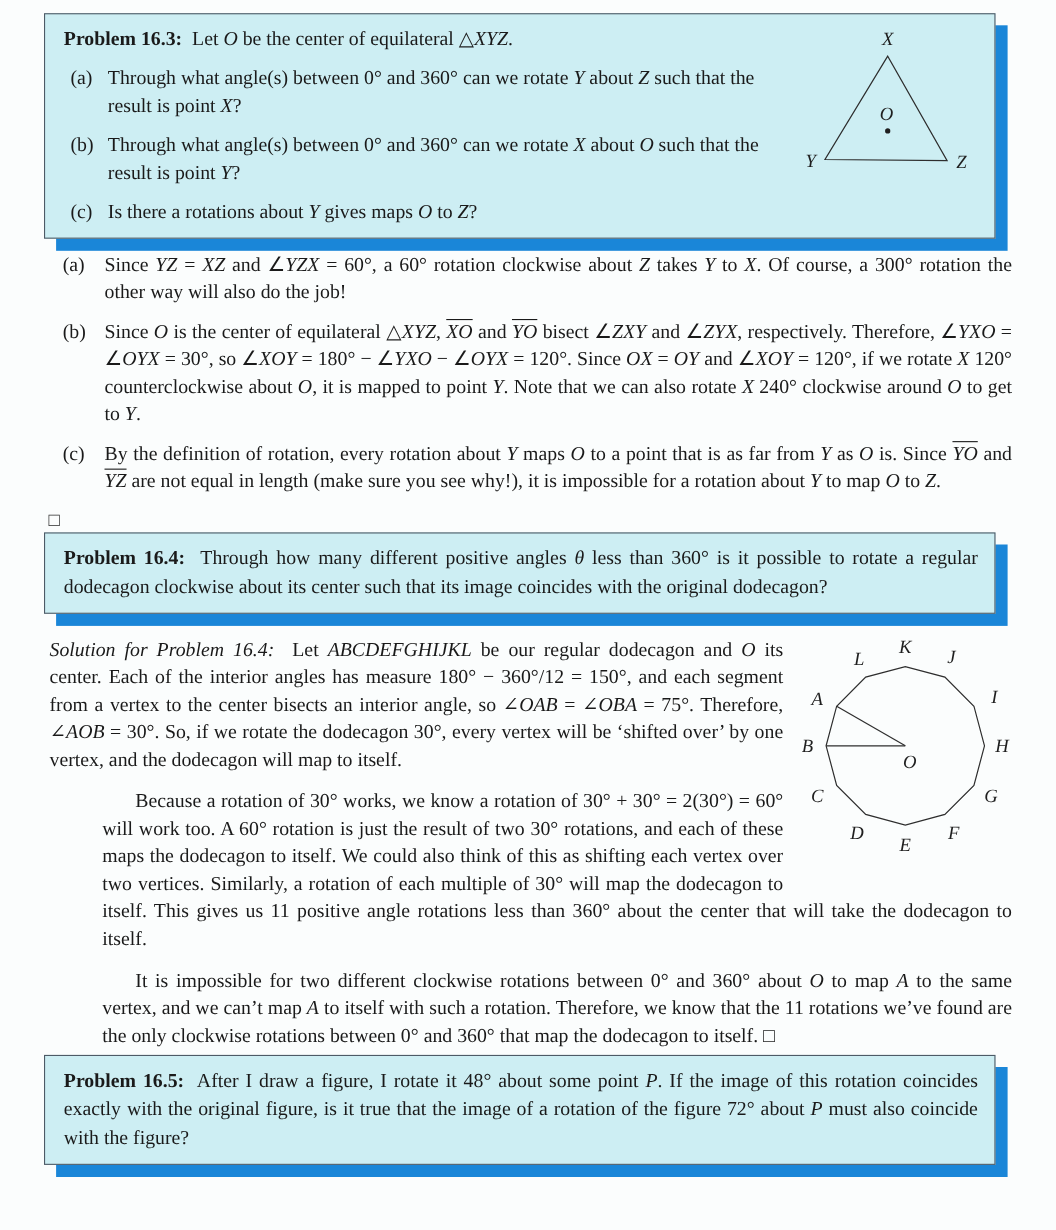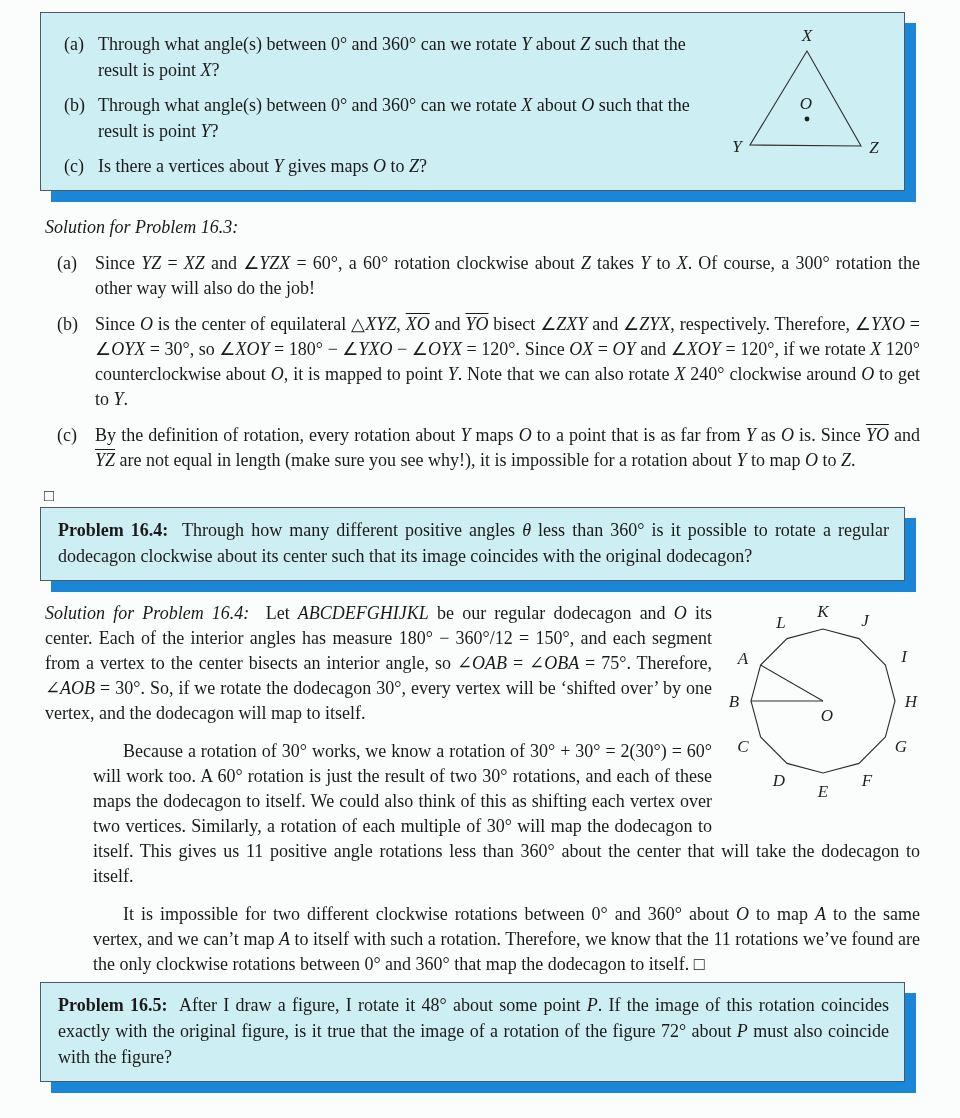--- a/index.html
+++ b/index.html
@@ -51,47 +51,47 @@
             font-size:17px;fill:#1f1f1f;}
 </style>
 </head>
 <body>
 
 <div class="page">
 
   <section class="problem-box">
     <div class="box-flex">
       <div class="box-textcol">
+        <p class="prob-title"><span class="seg-b">Problem 16.3:</span><span class="seg-n">&nbsp; Let </span><span class="seg-i">O</span><span class="seg-n"> be the center of equilateral △</span><span class="seg-i">XYZ</span><span class="seg-n">.</span></p>
         <div class="prob-part">
           <span class="plabel">(a)</span>
           <span class="ptext"><span class="seg-n">Through what angle(s) between 0° and 360° can we rotate </span><span class="seg-i">Y</span><span class="seg-n"> about </span><span class="seg-i">Z</span><span class="seg-n"> such that the result is point </span><span class="seg-i">X</span><span class="seg-n">?</span></span>
         </div>
         <div class="prob-part">
           <span class="plabel">(b)</span>
           <span class="ptext"><span class="seg-n">Through what angle(s) between 0° and 360° can we rotate </span><span class="seg-i">X</span><span class="seg-n"> about </span><span class="seg-i">O</span><span class="seg-n"> such that the result is point </span><span class="seg-i">Y</span><span class="seg-n">?</span></span>
         </div>
         <div class="prob-part">
           <span class="plabel">(c)</span>
-          <span class="ptext"><span class="seg-n">Is there a vertices about </span><span class="seg-i">Y</span><span class="seg-n"> gives maps </span><span class="seg-i">O</span><span class="seg-n"> to </span><span class="seg-i">Z</span><span class="seg-n">?</span></span>
+          <span class="ptext"><span class="seg-n">Is there a rotations about </span><span class="seg-i">Y</span><span class="seg-n"> gives maps </span><span class="seg-i">O</span><span class="seg-n"> to </span><span class="seg-i">Z</span><span class="seg-n">?</span></span>
         </div>
       </div>
       <div class="box-figcol">
         <svg width="160" height="135" viewBox="0 0 160 135">
           <polygon class="figline" points="80,27 23,121 134,122"></polygon>
           <text class="figlabel" x="80" y="17" text-anchor="middle">X</text>
           <text class="figlabel" x="10" y="128" text-anchor="middle">Y</text>
           <text class="figlabel" x="147" y="129" text-anchor="middle">Z</text>
           <text class="figlabel" x="79" y="85" text-anchor="middle">O</text>
           <circle cx="80" cy="95" r="2.4" fill="#1f1f1f"></circle>
         </svg>
       </div>
     </div>
   </section>
 
-  <p class="sol-head"><span class="seg-i">Solution for Problem 16.3:</span></p>
   <div class="sol-part">
     <span class="plabel">(a)</span>
     <div class="ptext"><span class="seg-n">Since </span><span class="seg-i">YZ</span><span class="seg-n"> = </span><span class="seg-i">XZ</span><span class="seg-n"> and ∠</span><span class="seg-i">YZX</span><span class="seg-n"> = 60°, a 60° rotation clockwise about </span><span class="seg-i">Z</span><span class="seg-n"> takes </span><span class="seg-i">Y</span><span class="seg-n"> to </span><span class="seg-i">X</span><span class="seg-n">. Of course, a 300° rotation the other way will also do the job!</span></div>
   </div>
   <div class="sol-part">
     <span class="plabel">(b)</span>
     <div class="ptext"><span class="seg-n">Since </span><span class="seg-i">O</span><span class="seg-n"> is the center of equilateral △</span><span class="seg-i">XYZ</span><span class="seg-n">, </span><span class="seg-o">XO</span><span class="seg-n"> and </span><span class="seg-o">YO</span><span class="seg-n"> bisect ∠</span><span class="seg-i">ZXY</span><span class="seg-n"> and ∠</span><span class="seg-i">ZYX</span><span class="seg-n">, respectively. Therefore, ∠</span><span class="seg-i">YXO</span><span class="seg-n"> = ∠</span><span class="seg-i">OYX</span><span class="seg-n"> = 30°, so ∠</span><span class="seg-i">XOY</span><span class="seg-n"> = 180° − ∠</span><span class="seg-i">YXO</span><span class="seg-n"> − ∠</span><span class="seg-i">OYX</span><span class="seg-n"> = 120°. Since </span><span class="seg-i">OX</span><span class="seg-n"> = </span><span class="seg-i">OY</span><span class="seg-n"> and ∠</span><span class="seg-i">XOY</span><span class="seg-n"> = 120°, if we rotate </span><span class="seg-i">X</span><span class="seg-n"> 120° counterclockwise about </span><span class="seg-i">O</span><span class="seg-n">, it is mapped to point </span><span class="seg-i">Y</span><span class="seg-n">. Note that we can also rotate </span><span class="seg-i">X</span><span class="seg-n"> 240° clockwise around </span><span class="seg-i">O</span><span class="seg-n"> to get to </span><span class="seg-i">Y</span><span class="seg-n">.</span></div>
   </div>
   <div class="sol-part">
     <span class="plabel">(c)</span>

